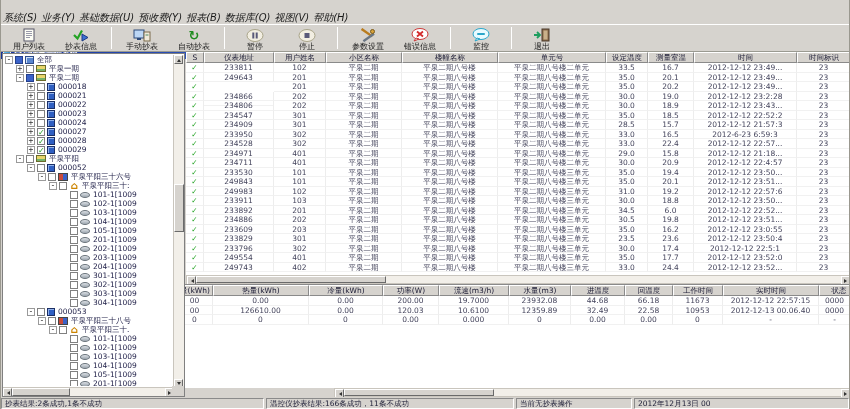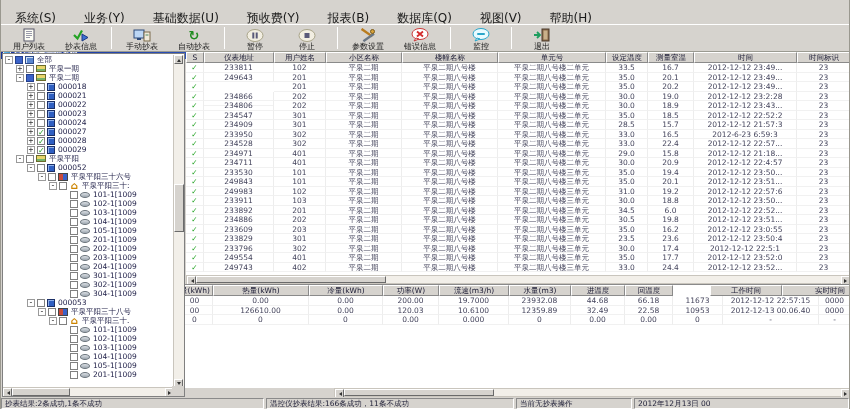--- a/index.html
+++ b/index.html
@@ -6,21 +6,21 @@
   html,body{background:#d6d3ce;font-family:"DejaVu Sans",sans-serif;}
   #app{position:relative;width:850px;height:409px;background:#d6d3ce;overflow:hidden;border-left:1px solid #9a988f;border-right:1px solid #9a988f;}
 
   
   .titlebar{position:absolute;left:0;top:0;right:0;height:12px;background:linear-gradient(90deg,#16349c 0%,#3a62c8 35%,#8fb0e6 80%,#c4d6f0 100%);display:flex;align-items:center;padding:0 2px;margin-top:47px;}
   .ticon{width:8px;height:8px;background:linear-gradient(135deg,#6fd4ff,#1f6fbf);border:1px solid #e8f4ff;margin-right:3px;flex:none;}
   .ttext{color:#fff;font-size:8px;font-weight:bold;white-space:nowrap;}
 
   
   .menubar{position:absolute;left:0;top:12px;right:0;height:13px;background:#d6d3ce;border-bottom:1px solid #fff;display:flex;align-items:center;}
-  .menu-item{font-size:12px;color:#1a1a1a;padding:0 14px;white-space:nowrap;}
+  .menu-item{font-size:10px;color:#1a1a1a;padding:0 2px;white-space:nowrap;font-style:italic;}
 
   
   .toolbar{position:absolute;left:0;top:25px;right:0;height:27px;background:#d6d3ce;border-bottom:1px solid #9a9a91;display:flex;align-items:center;padding-left:2px;}
   .tbtn{display:flex;flex-direction:column;align-items:center;justify-content:flex-end;width:52px;height:26px;flex:none;}
   .ticn{height:14px;display:flex;align-items:flex-end;justify-content:center;}
   .tlbl{font-size:8px;color:#1a1a1a;line-height:9px;white-space:nowrap;}
   .tsep{width:1px;height:22px;background:#8f8f86;border-right:1px solid #fff;margin:0 4px;flex:none;}
   .recycle{font-size:13px;line-height:13px;color:#1f8c1f;font-weight:bold;}
 
   
@@ -199,21 +199,21 @@
   <div class="btable">
     <div class="mhead">
         <div class="hcell" style="width: 36px;">量(kWh)</div>
         <div class="hcell" style="width: 96px;">热量(kWh)</div>
         <div class="hcell" style="width: 74px;">冷量(kWh)</div>
         <div class="hcell" style="width: 56px;">功率(W)</div>
         <div class="hcell" style="width: 70px;">流速(m3/h)</div>
         <div class="hcell" style="width: 62px;">水量(m3)</div>
         <div class="hcell" style="width: 54px;">进温度</div>
         <div class="hcell" style="width: 48px;">回温度</div>
-        <div class="hcell" style="width: 72px; margin-left: 37px;">工作时间</div>
+        <div class="hcell" style="width: 50px;">工作时间</div>
         <div class="hcell" style="width: 96px;">实时时间</div>
         <div class="hcell" style="width: 40px;">状态</div>
       </div>
     <div class="mbody">
         <div class="mrow">
           <div class="mcell" style="width: 36px;">00</div>
           <div class="mcell" style="width: 96px;">0.00</div>
           <div class="mcell" style="width: 74px;">0.00</div>
           <div class="mcell" style="width: 56px;">200.00</div>
           <div class="mcell" style="width: 70px;">19.7000</div>
@@ -403,20 +403,26 @@
           <span class="exp noexp"></span>
           <span class="cb cb-empty"></span>
           <span class="ti ti-meter"></span>
           <span class="tlabel">301-1[1009</span>
         </div>
         <div class="trow2" style="padding-left: 57px;">
           <span class="exp noexp"></span>
           <span class="cb cb-empty"></span>
           <span class="ti ti-meter"></span>
           <span class="tlabel">302-1[1009</span>
+        </div>
+        <div class="trow2" style="padding-left: 57px;">
+          <span class="exp noexp"></span>
+          <span class="cb cb-empty"></span>
+          <span class="ti ti-meter"></span>
+          <span class="tlabel">303-1[1009</span>
         </div>
         <div class="trow2" style="padding-left: 57px;">
           <span class="exp noexp"></span>
           <span class="cb cb-empty"></span>
           <span class="ti ti-meter"></span>
           <span class="tlabel">304-1[1009</span>
         </div>
         <div class="trow2" style="padding-left: 24px;">
           <span class="exp">-</span>
           <span class="cb cb-empty"></span>

